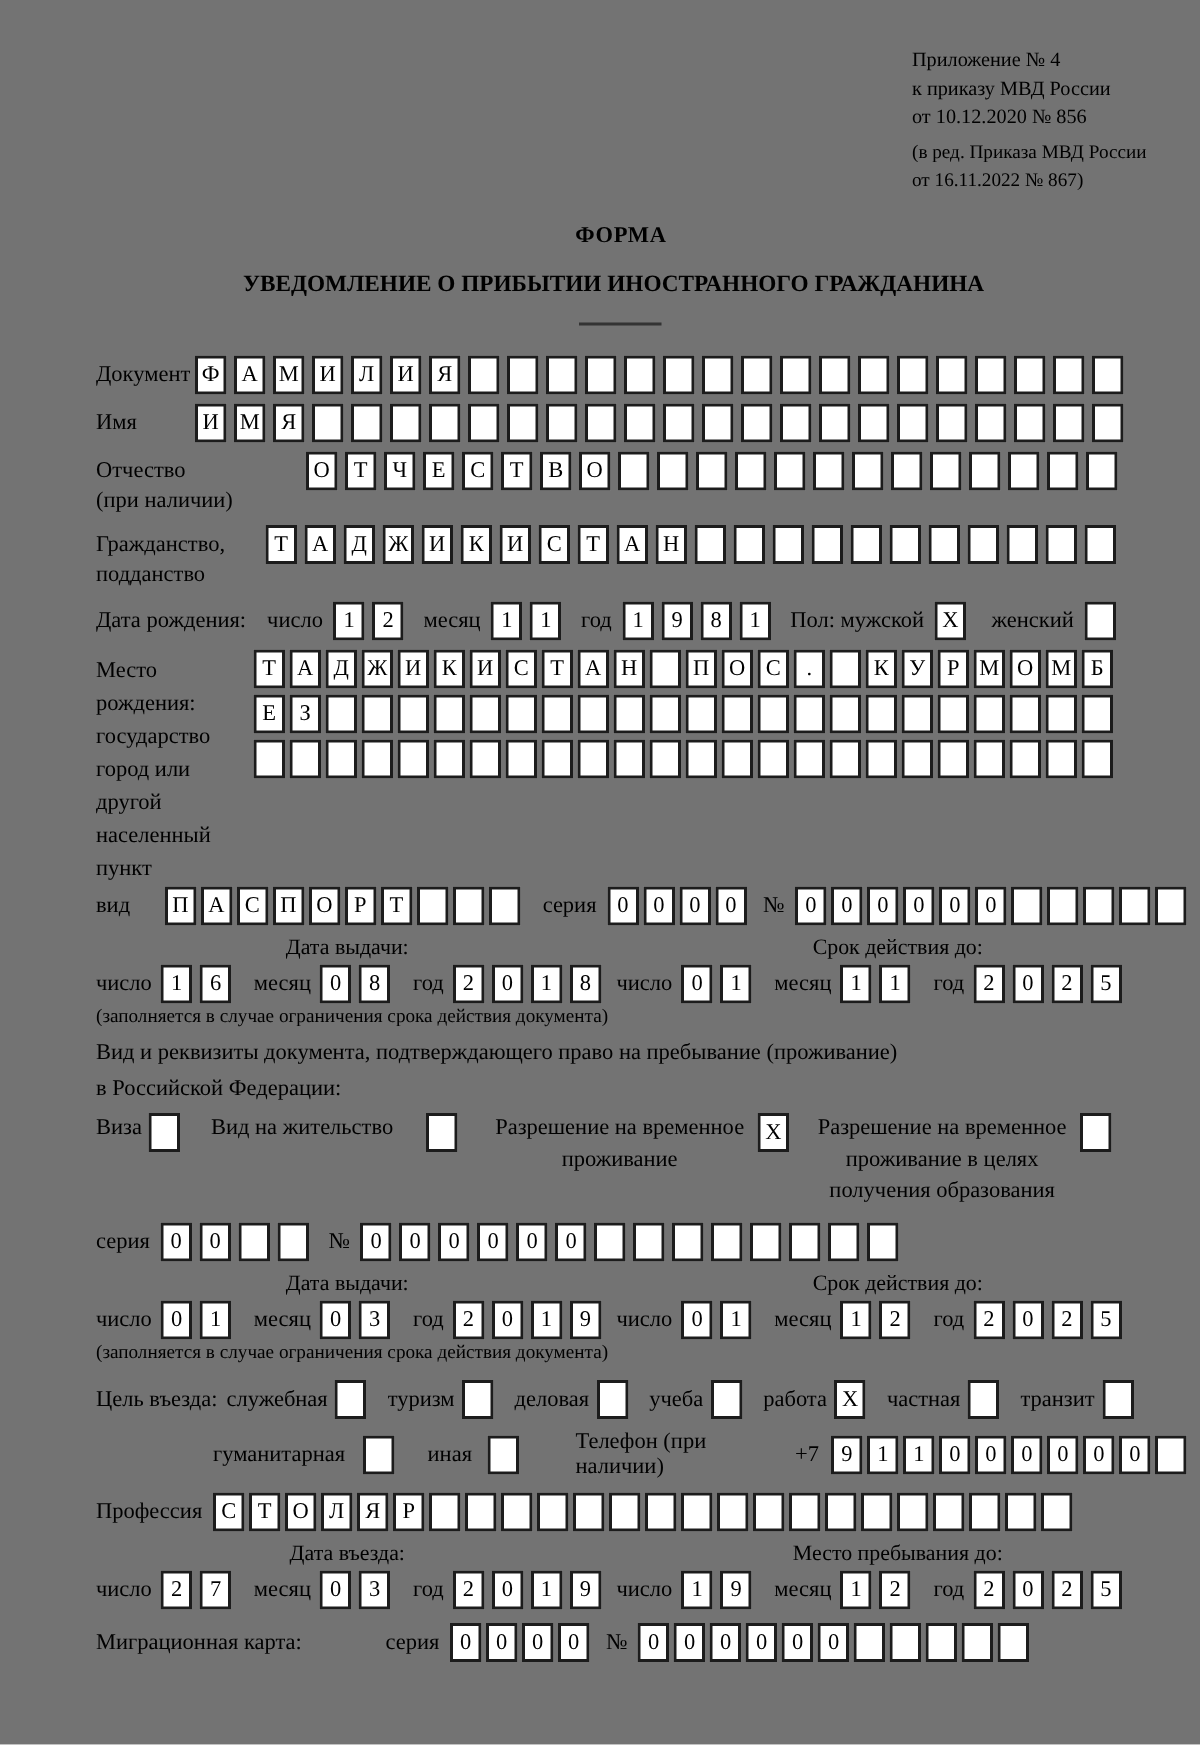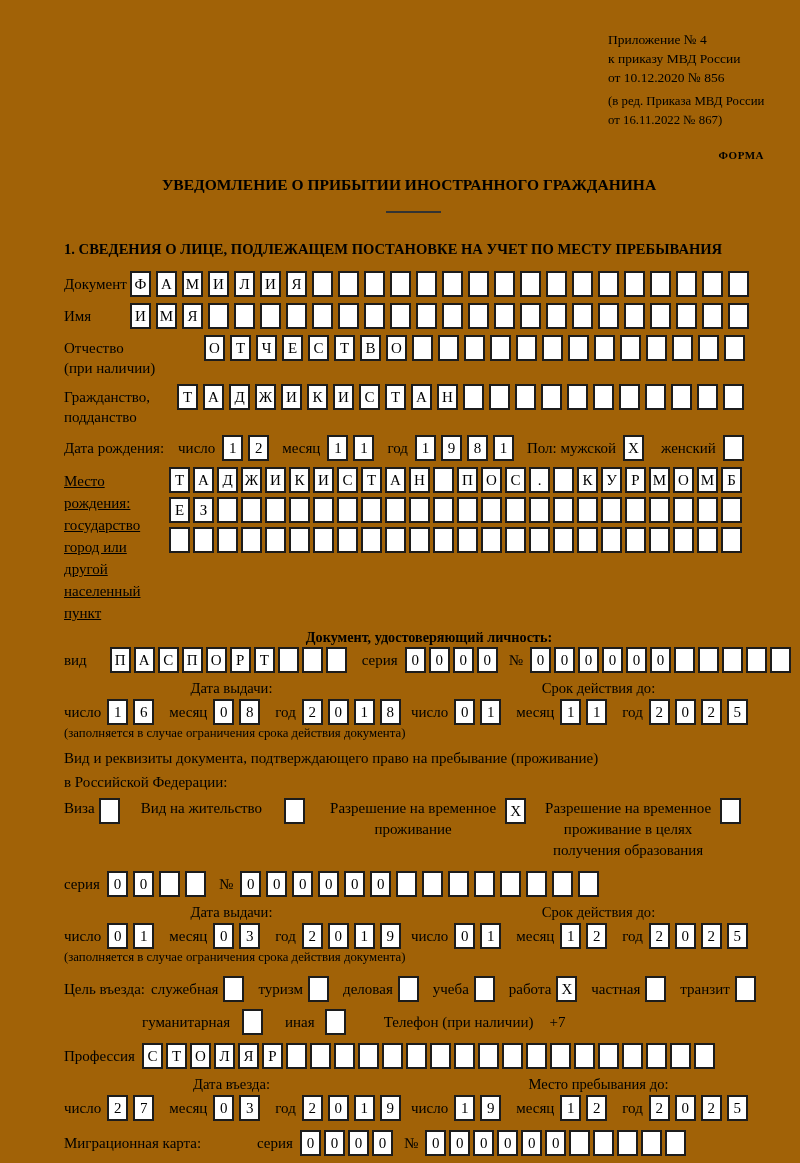--- a/index.html
+++ b/index.html
@@ -1,31 +1,31 @@
 <!DOCTYPE html>
 <html><head>
 <meta charset="utf-8">
 <style>
   * { margin:0; padding:0; box-sizing:border-box; }
   html,body { background:#fff; }
   body { width:800px; height:1163px; color:#000; font-family:"Liberation Serif", serif; font-size:15px; }
-  .page { width:800px; height:1163px; padding:30px 6px 8px 64px; overflow:hidden; background:#a16207; }
+  .page { width:800px; height:1163px; padding:30px 6px 8px 64px; overflow:hidden; background:#737373; }
 
   .ref-block { margin-left:544px; width:194px; font-size:13.5px; line-height:1.42; }
   .ref-block .amend { margin-top:5px; font-size:12.8px; }
-  .form-label { text-align:right; margin:20px 30px 0 0; font-weight:bold; font-size:11px; letter-spacing:0.5px; }
+  .form-label { text-align:center; margin:20px 30px 0 0; font-weight:bold; font-size:15px; letter-spacing:0.5px; }
 
   .title { text-align:center; font-weight:bold; font-size:15.5px; line-height:1.5; margin:12px 40px 0 0; }
   .title .blank { display:inline-block; width:55px; border-bottom:2px solid #333; height:0.9em; margin-left:8px; }
 
   .section-heading { font-weight:bold; font-size:14.6px; margin-top:22px; }
 
   .row { display:flex; align-items:flex-start; margin-top:6px; }
   .flabel { flex:0 0 auto; line-height:20px; padding-top:3px; }
-  .w66 { width:66px; } .w140 { width:140px; } .w113 { width:113px; } .w105 { width:105px;text-decoration:underline; } .w152 { width:152px; }
+  .w66 { width:66px; } .w140 { width:140px; } .w113 { width:113px; } .w105 { width:105px; } .w152 { width:152px; }
 
   .cells { white-space:nowrap; font-size:0; display:inline-block; vertical-align:middle; }
   .cell { display:inline-block; width:21px; height:26px; margin-right:5px; border:2px solid #1c1c1c;
           text-align:center; font-size:15px; line-height:22px; vertical-align:top;
           font-family:"Liberation Serif", serif; background:#fff; }
   .tight .cell { margin-right:3px; }
   .cellrows > .cells { display:block; margin-bottom:4px; }
 
   .inline-row { display:flex; align-items:center; margin-top:8px; }
   .inline-row .t { margin-right:7px; }
@@ -69,21 +69,20 @@
       <div>от 16.11.2022 № 867)</div>
     </div>
   </div>
   <div class="form-label">ФОРМА</div>
 
   <div class="title">
     <div>УВЕДОМЛЕНИЕ О ПРИБЫТИИ ИНОСТРАННОГО ГРАЖДАНИНА</div>
     <div><span class="blank"></span></div>
   </div>
 
-  <div class="section-heading">1. СВЕДЕНИЯ О ЛИЦЕ, ПОДЛЕЖАЩЕМ ПОСТАНОВКЕ НА УЧЕТ ПО МЕСТУ ПРЕБЫВАНИЯ</div>
 
   <div class="row" style="margin-top:13px;">
     <span class="flabel w66">Документ</span>
     <span class="cells"><span class="cell">Ф</span><span class="cell">А</span><span class="cell">М</span><span class="cell">И</span><span class="cell">Л</span><span class="cell">И</span><span class="cell">Я</span><span class="cell"></span><span class="cell"></span><span class="cell"></span><span class="cell"></span><span class="cell"></span><span class="cell"></span><span class="cell"></span><span class="cell"></span><span class="cell"></span><span class="cell"></span><span class="cell"></span><span class="cell"></span><span class="cell"></span><span class="cell"></span><span class="cell"></span><span class="cell"></span><span class="cell"></span></span>
   </div>
 
   <div class="row">
     <span class="flabel w66">Имя</span>
     <span class="cells"><span class="cell">И</span><span class="cell">М</span><span class="cell">Я</span><span class="cell"></span><span class="cell"></span><span class="cell"></span><span class="cell"></span><span class="cell"></span><span class="cell"></span><span class="cell"></span><span class="cell"></span><span class="cell"></span><span class="cell"></span><span class="cell"></span><span class="cell"></span><span class="cell"></span><span class="cell"></span><span class="cell"></span><span class="cell"></span><span class="cell"></span><span class="cell"></span><span class="cell"></span><span class="cell"></span><span class="cell"></span></span>
   </div>
@@ -125,21 +124,20 @@
       <span>город или другой</span><br>
       <span>населенный пункт</span>
     </span>
     <span class="cellrows">
       <span class="cells tight"><span class="cell">Т</span><span class="cell">А</span><span class="cell">Д</span><span class="cell">Ж</span><span class="cell">И</span><span class="cell">К</span><span class="cell">И</span><span class="cell">С</span><span class="cell">Т</span><span class="cell">А</span><span class="cell">Н</span><span class="cell"></span><span class="cell">П</span><span class="cell">О</span><span class="cell">С</span><span class="cell">.</span><span class="cell"></span><span class="cell">К</span><span class="cell">У</span><span class="cell">Р</span><span class="cell">М</span><span class="cell">О</span><span class="cell">М</span><span class="cell">Б</span></span>
       <span class="cells tight"><span class="cell">Е</span><span class="cell">З</span><span class="cell"></span><span class="cell"></span><span class="cell"></span><span class="cell"></span><span class="cell"></span><span class="cell"></span><span class="cell"></span><span class="cell"></span><span class="cell"></span><span class="cell"></span><span class="cell"></span><span class="cell"></span><span class="cell"></span><span class="cell"></span><span class="cell"></span><span class="cell"></span><span class="cell"></span><span class="cell"></span><span class="cell"></span><span class="cell"></span><span class="cell"></span><span class="cell"></span></span>
       <span class="cells tight"><span class="cell"></span><span class="cell"></span><span class="cell"></span><span class="cell"></span><span class="cell"></span><span class="cell"></span><span class="cell"></span><span class="cell"></span><span class="cell"></span><span class="cell"></span><span class="cell"></span><span class="cell"></span><span class="cell"></span><span class="cell"></span><span class="cell"></span><span class="cell"></span><span class="cell"></span><span class="cell"></span><span class="cell"></span><span class="cell"></span><span class="cell"></span><span class="cell"></span><span class="cell"></span><span class="cell"></span></span>
     </span>
   </div>
 
-  <div class="doc-heading">Документ, удостоверяющий личность:</div>
 
   <div class="inline-row tight" style="margin-top:1px;justify-content:center;">
     <span class="t" style="width:40px;">вид</span>
     <span class="cells"><span class="cell">П</span><span class="cell">А</span><span class="cell">С</span><span class="cell">П</span><span class="cell">О</span><span class="cell">Р</span><span class="cell">Т</span><span class="cell"></span><span class="cell"></span><span class="cell"></span></span>
     <span class="t gap12">серия</span>
     <span class="cells"><span class="cell">0</span><span class="cell">0</span><span class="cell">0</span><span class="cell">0</span></span>
     <span class="t gap8">№</span>
     <span class="cells"><span class="cell">0</span><span class="cell">0</span><span class="cell">0</span><span class="cell">0</span><span class="cell">0</span><span class="cell">0</span><span class="cell"></span><span class="cell"></span><span class="cell"></span><span class="cell"></span><span class="cell"></span></span>
   </div>
 
@@ -267,20 +265,21 @@
     <span class="purpose">
       <span class="lbl" style="margin-right:12px;">гуманитарная</span>
       <span class="cells"><span class="cell"></span></span>
     </span>
     <span class="purpose" style="margin-left:8px;">
       <span class="lbl" style="margin-right:10px;">иная</span>
       <span class="cells"><span class="cell"></span></span>
     </span>
     <span class="t" style="margin-left:24px; margin-right:16px;">Телефон (при наличии)</span>
     <span class="t" style="margin-right:8px;">+7</span>
+    <span class="cells tight"><span class="cell">9</span><span class="cell">1</span><span class="cell">1</span><span class="cell">0</span><span class="cell">0</span><span class="cell">0</span><span class="cell">0</span><span class="cell">0</span><span class="cell">0</span><span class="cell"></span></span>
   </div>
 
   <div class="row" style="margin-top:8px;">
     <span class="flabel" style="width:78px;">Профессия</span>
     <span class="cells tight"><span class="cell">С</span><span class="cell">Т</span><span class="cell">О</span><span class="cell">Л</span><span class="cell">Я</span><span class="cell">Р</span><span class="cell"></span><span class="cell"></span><span class="cell"></span><span class="cell"></span><span class="cell"></span><span class="cell"></span><span class="cell"></span><span class="cell"></span><span class="cell"></span><span class="cell"></span><span class="cell"></span><span class="cell"></span><span class="cell"></span><span class="cell"></span><span class="cell"></span><span class="cell"></span><span class="cell"></span><span class="cell"></span></span>
   </div>
 
   <div class="dates">
     <div class="dcol c1">
       <div class="date-header">Дата въезда:</div>

